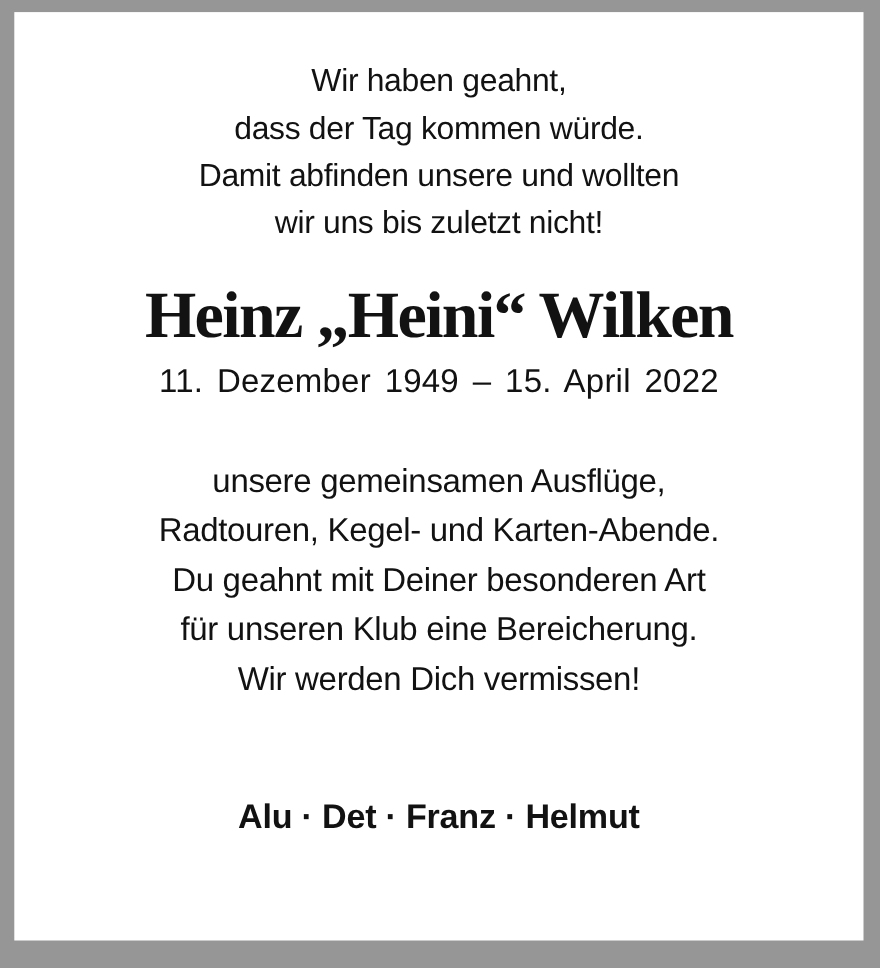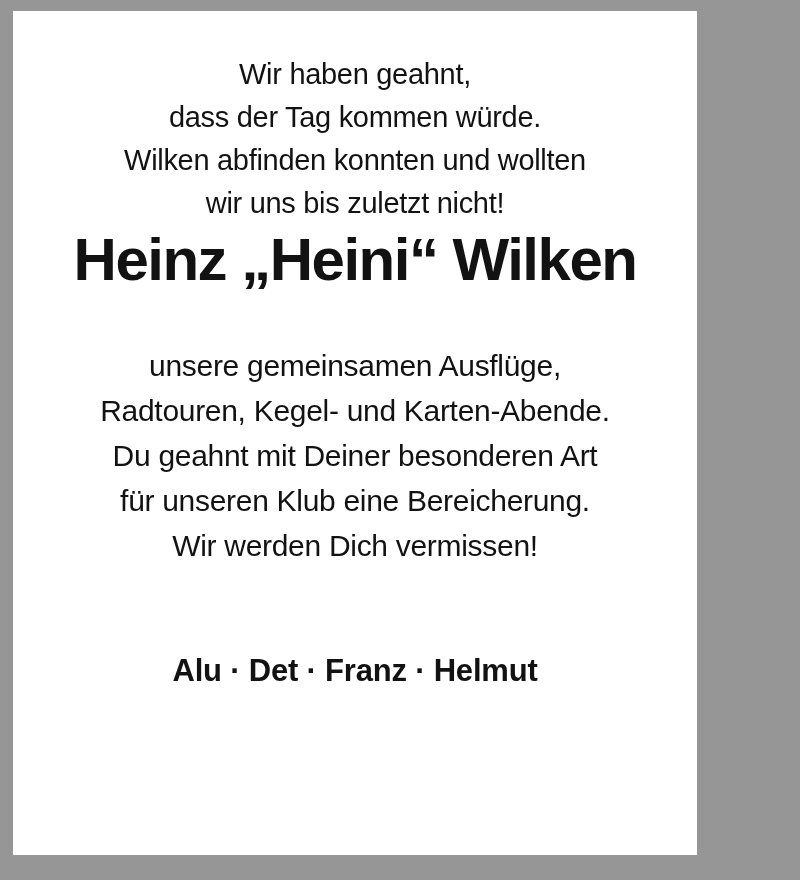--- a/index.html
+++ b/index.html
@@ -10,39 +10,41 @@
     width: 800px;
     height: 880px;
     background: #969696;
     font-family: "Liberation Sans", sans-serif;
     overflow: hidden;
   }
   .notice-frame {
     position: absolute;
     left: 13px;
     top: 11px;
-    width: 684px;
+    width: 772px;
     height: 844px;
     background: #ffffff;
     color: #121212;
     text-align: center;
     box-sizing: border-box;
   }
   .verse {
     margin-top: 42px;
     font-size: 29px;
     line-height: 43px;
     letter-spacing: -0.3px;
   }
   .deceased-name {
+    margin-top: 26px;
     font-size: 60px;
     font-weight: bold;
     letter-spacing: -1.5px;
     line-height: 70px;
     white-space: nowrap;
+    font-family: Liberation Serif, serif;
   }
   .life-dates {
     margin-top: 6px;
     font-size: 30px;
     line-height: 40px;
     letter-spacing: 0.2px;
     word-spacing: 4px;
   }
   .memorial-text {
     margin-top: 48px;
@@ -60,26 +62,27 @@
   .line { white-space: nowrap; }
 </style>
 </head>
 <body style="background: rgb(150, 150, 150);">
 
 <div class="notice-frame" style="background: rgb(255, 255, 255); color: rgb(18, 18, 18);">
 
   <div class="verse">
     <div class="line">Wir haben geahnt,</div>
     <div class="line">dass der Tag kommen würde.</div>
-    <div class="line">Wilken abfinden konnten und wollten</div>
+    <div class="line">Damit abfinden unsere und wollten</div>
     <div class="line">wir uns bis zuletzt nicht!</div>
   </div>
 
   <div class="deceased-name">Heinz „Heini“ Wilken</div>
 
+  <div class="life-dates">11. Dezember 1949  –  15. April 2022</div>
 
   <div class="memorial-text">
     <div class="line">unsere gemeinsamen Ausflüge,</div>
     <div class="line">Radtouren, Kegel- und Karten-Abende.</div>
     <div class="line">Du geahnt mit Deiner besonderen Art</div>
     <div class="line">für unseren Klub eine Bereicherung.</div>
     <div class="line">Wir werden Dich vermissen!</div>
   </div>
 
   <div class="mourners">

